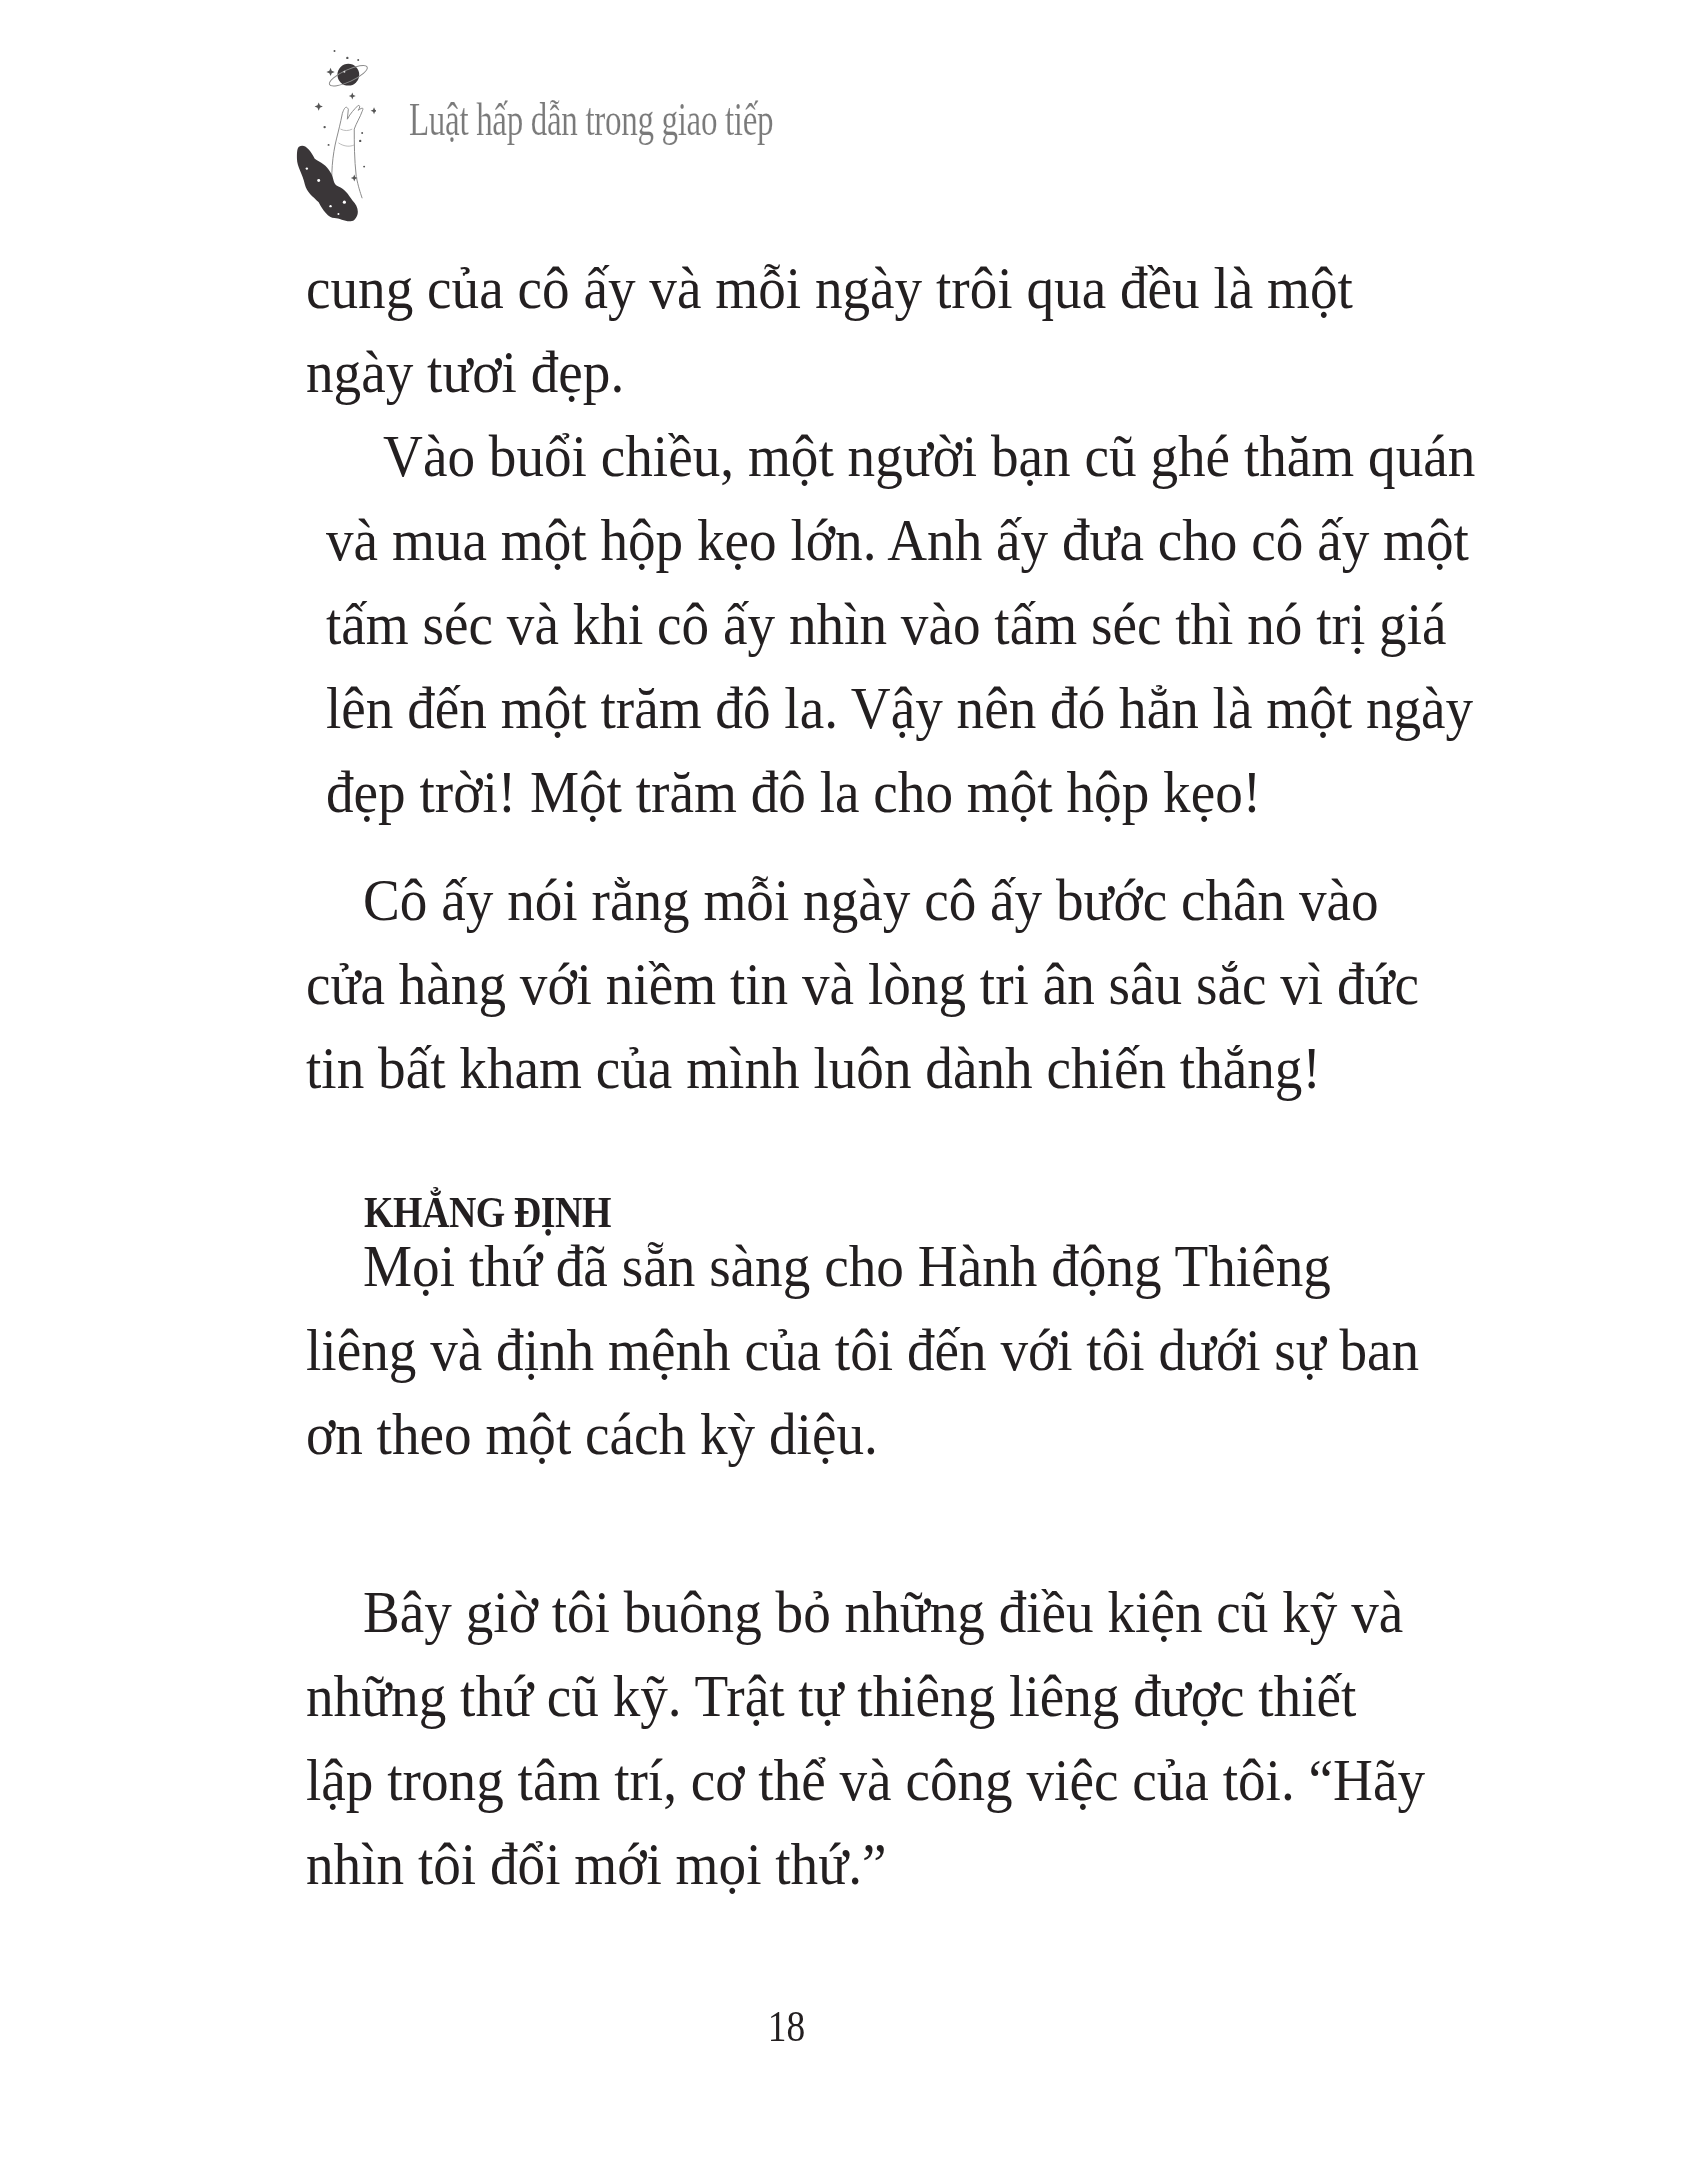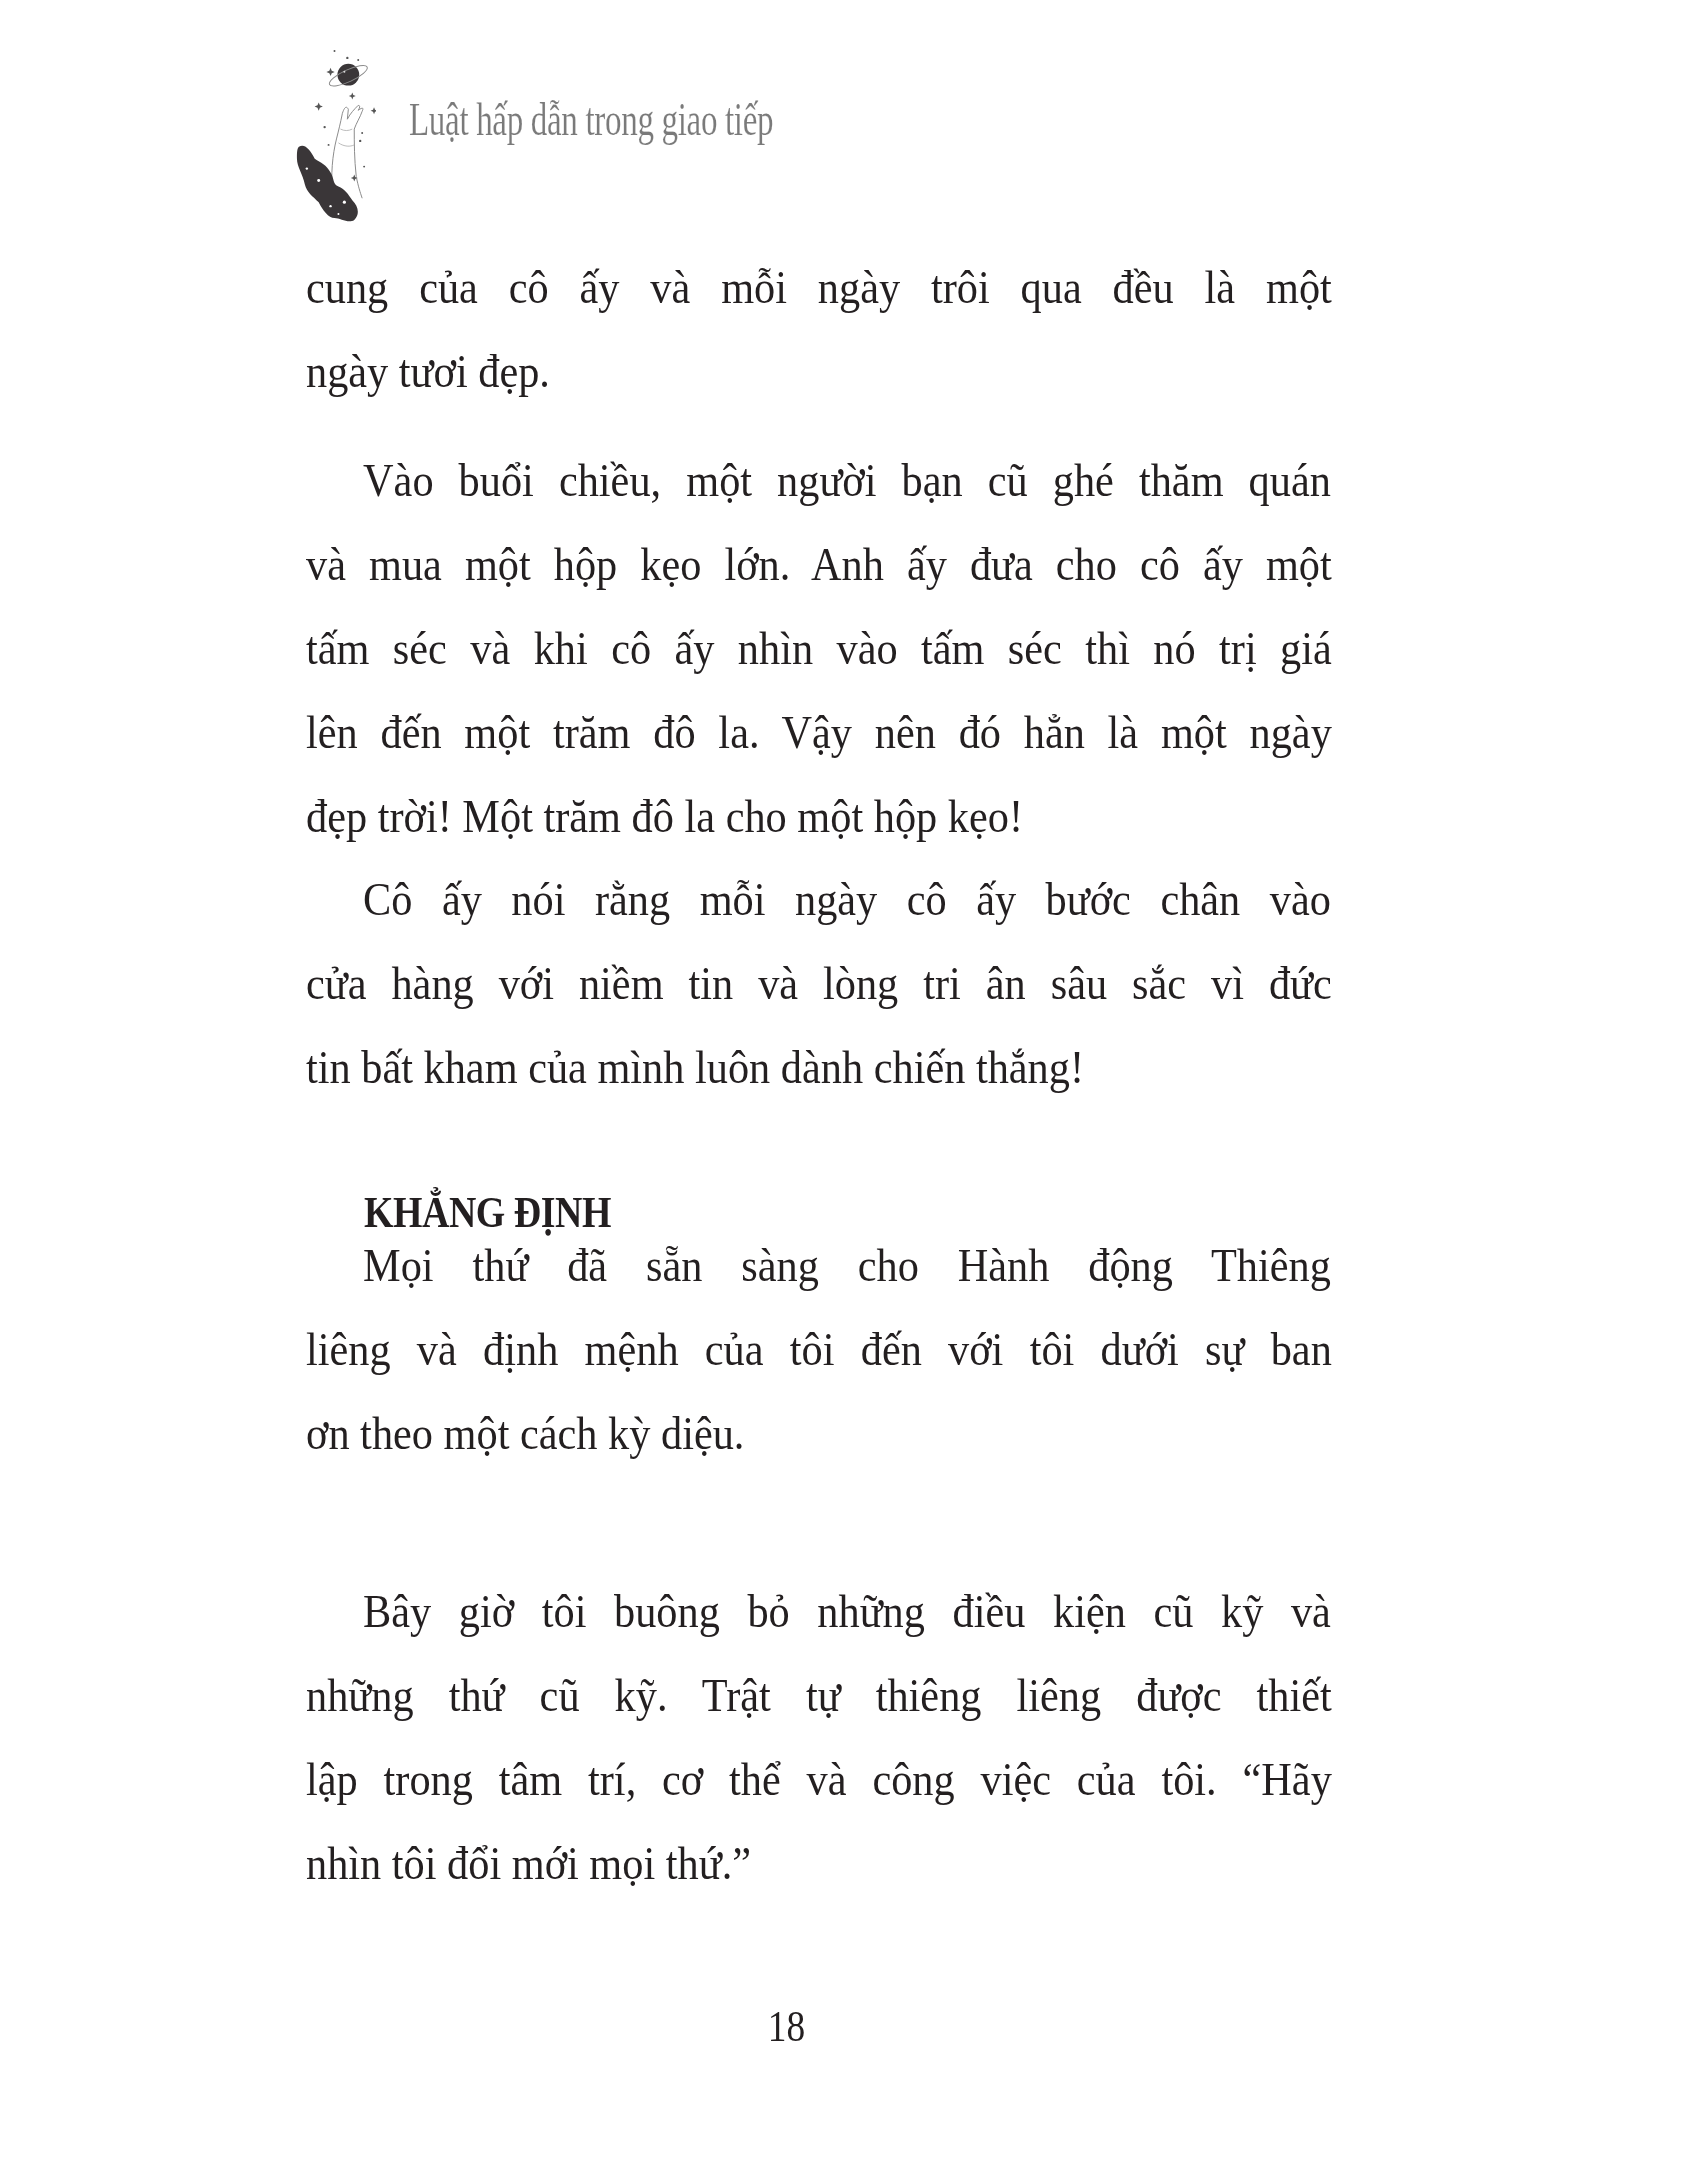--- a/index.html
+++ b/index.html
@@ -34,21 +34,21 @@
     transform: scaleX(0.72);
     transform-origin: left top;
     white-space: nowrap;
     letter-spacing: -0.5px;
     -webkit-text-stroke: 0.2px #ffffff;
   }
   .para {
     position: absolute;
     left: 306px;
     width: 1026px;
-    font-size: 46px;
+    font-size: 60px;
     line-height: 84px;
     white-space: nowrap;
   }
   .line {
     display: block;
     height: 84px;
     text-align: justify;
     text-align-last: justify;
     transform: scaleX(0.92);
     transform-origin: left top;
@@ -124,21 +124,21 @@
   </g>
 </svg>
 
 <div class="running-title">Luật hấp dẫn trong giao tiếp</div>
 
 <div class="para" style="top: 246px;">
   <span class="line">cung của cô ấy và mỗi ngày trôi qua đều là một</span>
   <span class="line last">ngày tươi đẹp.</span>
 </div>
 
-<div class="para" style="top: 439px;">
+<div class="para" style="top: 414px; margin-left: 20px;">
   <span class="line indent">Vào buổi chiều, một người bạn cũ ghé thăm quán</span>
   <span class="line">và mua một hộp kẹo lớn. Anh ấy đưa cho cô ấy một</span>
   <span class="line">tấm séc và khi cô ấy nhìn vào tấm séc thì nó trị giá</span>
   <span class="line">lên đến một trăm đô la. Vậy nên đó hẳn là một ngày</span>
   <span class="line last">đẹp trời! Một trăm đô la cho một hộp kẹo!</span>
 </div>
 
 <div class="para" style="top: 858px;">
   <span class="line indent">Cô ấy nói rằng mỗi ngày cô ấy bước chân vào</span>
   <span class="line">cửa hàng với niềm tin và lòng tri ân sâu sắc vì đức</span>

